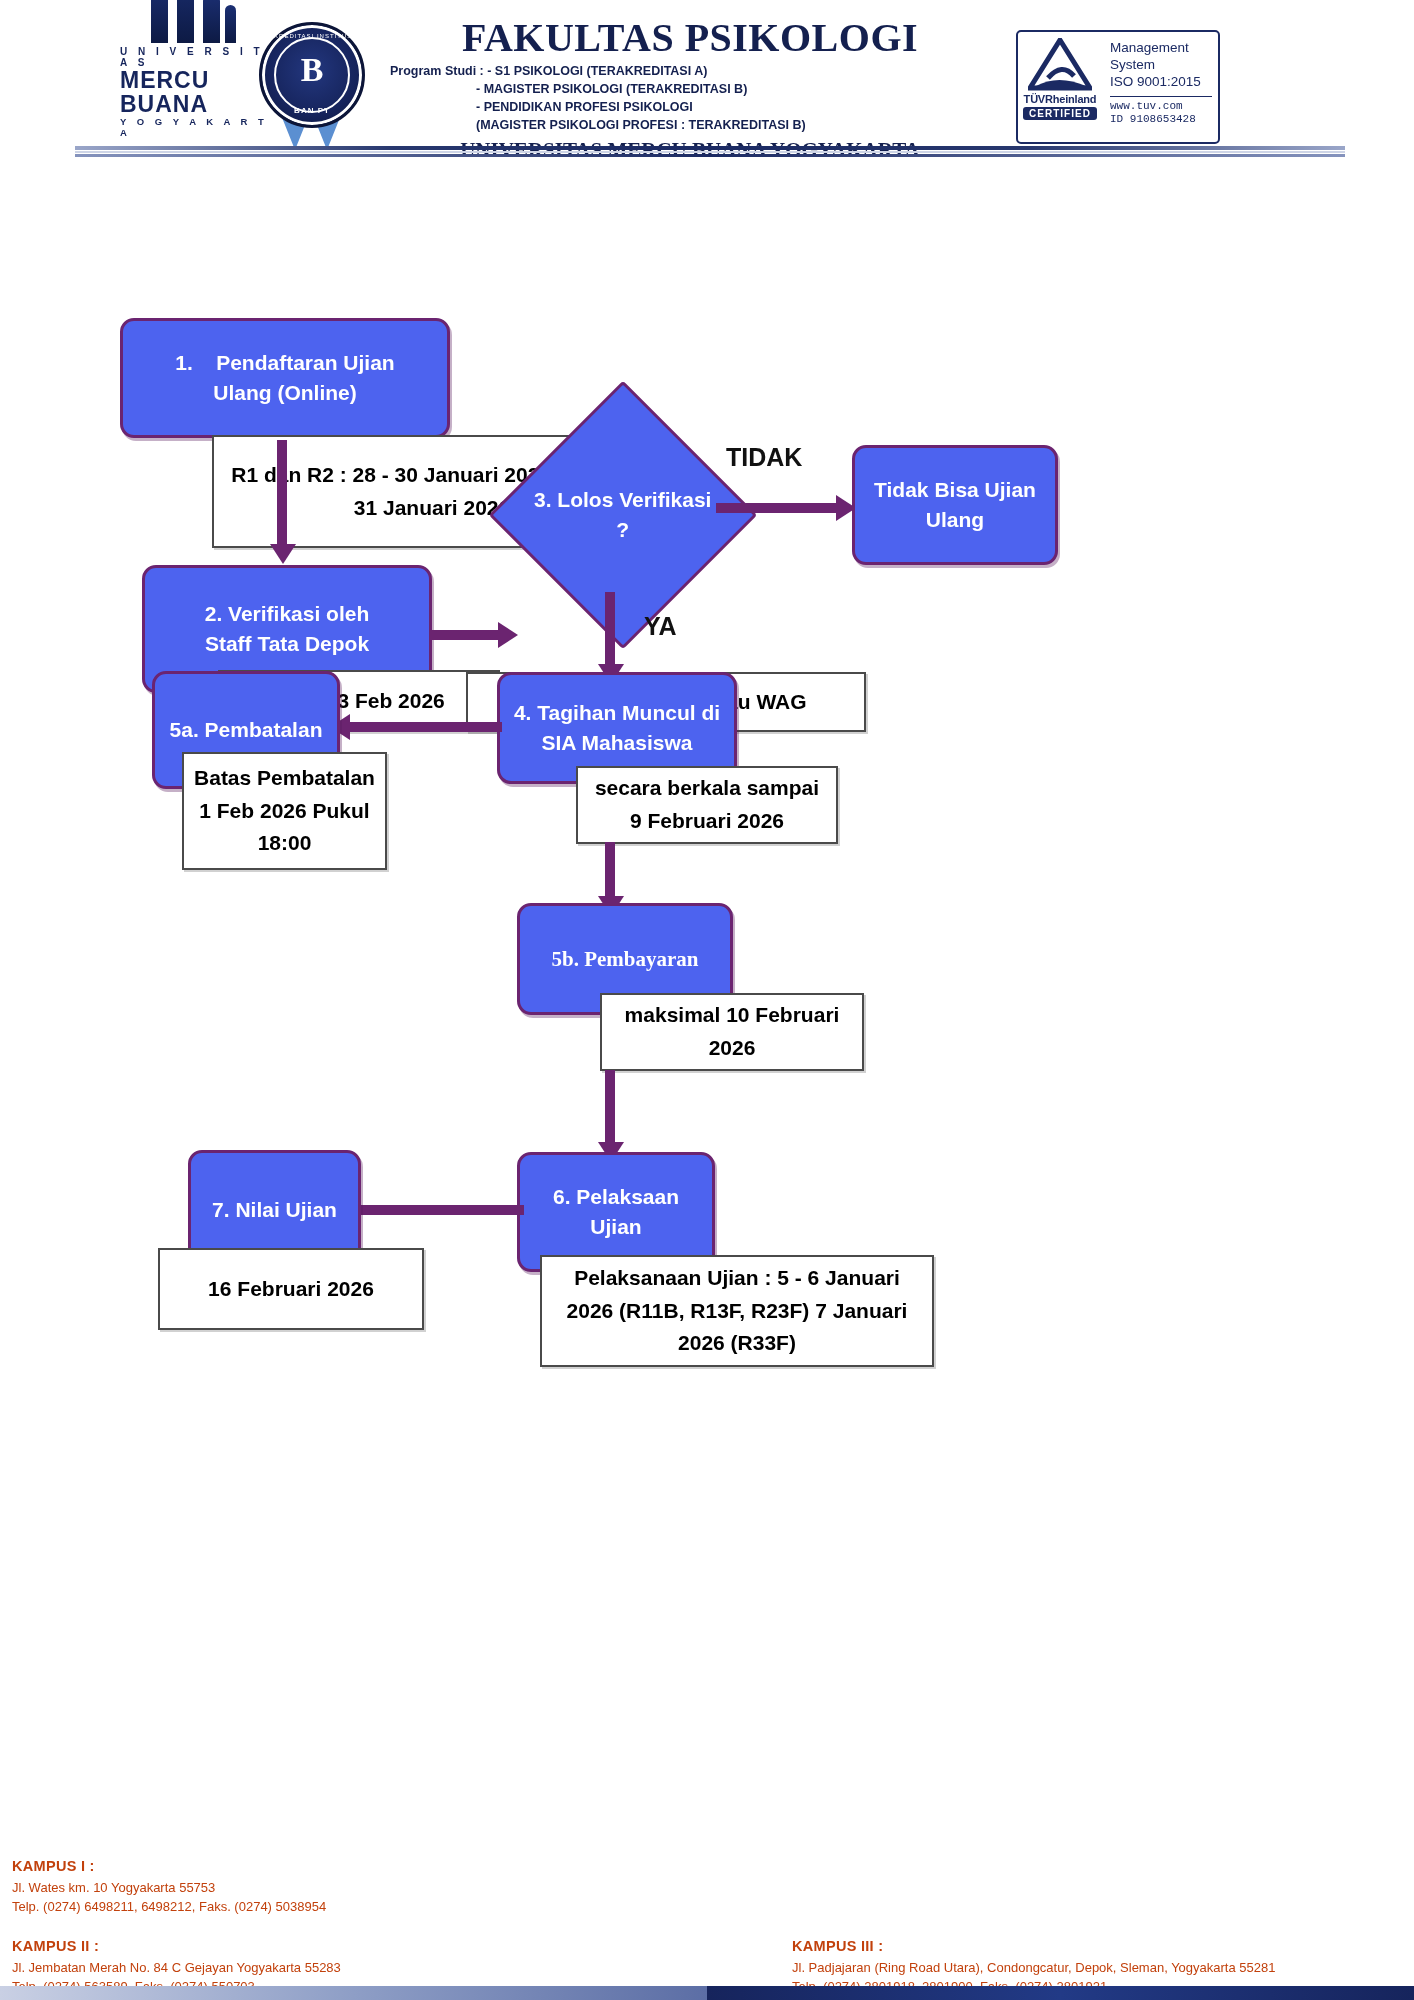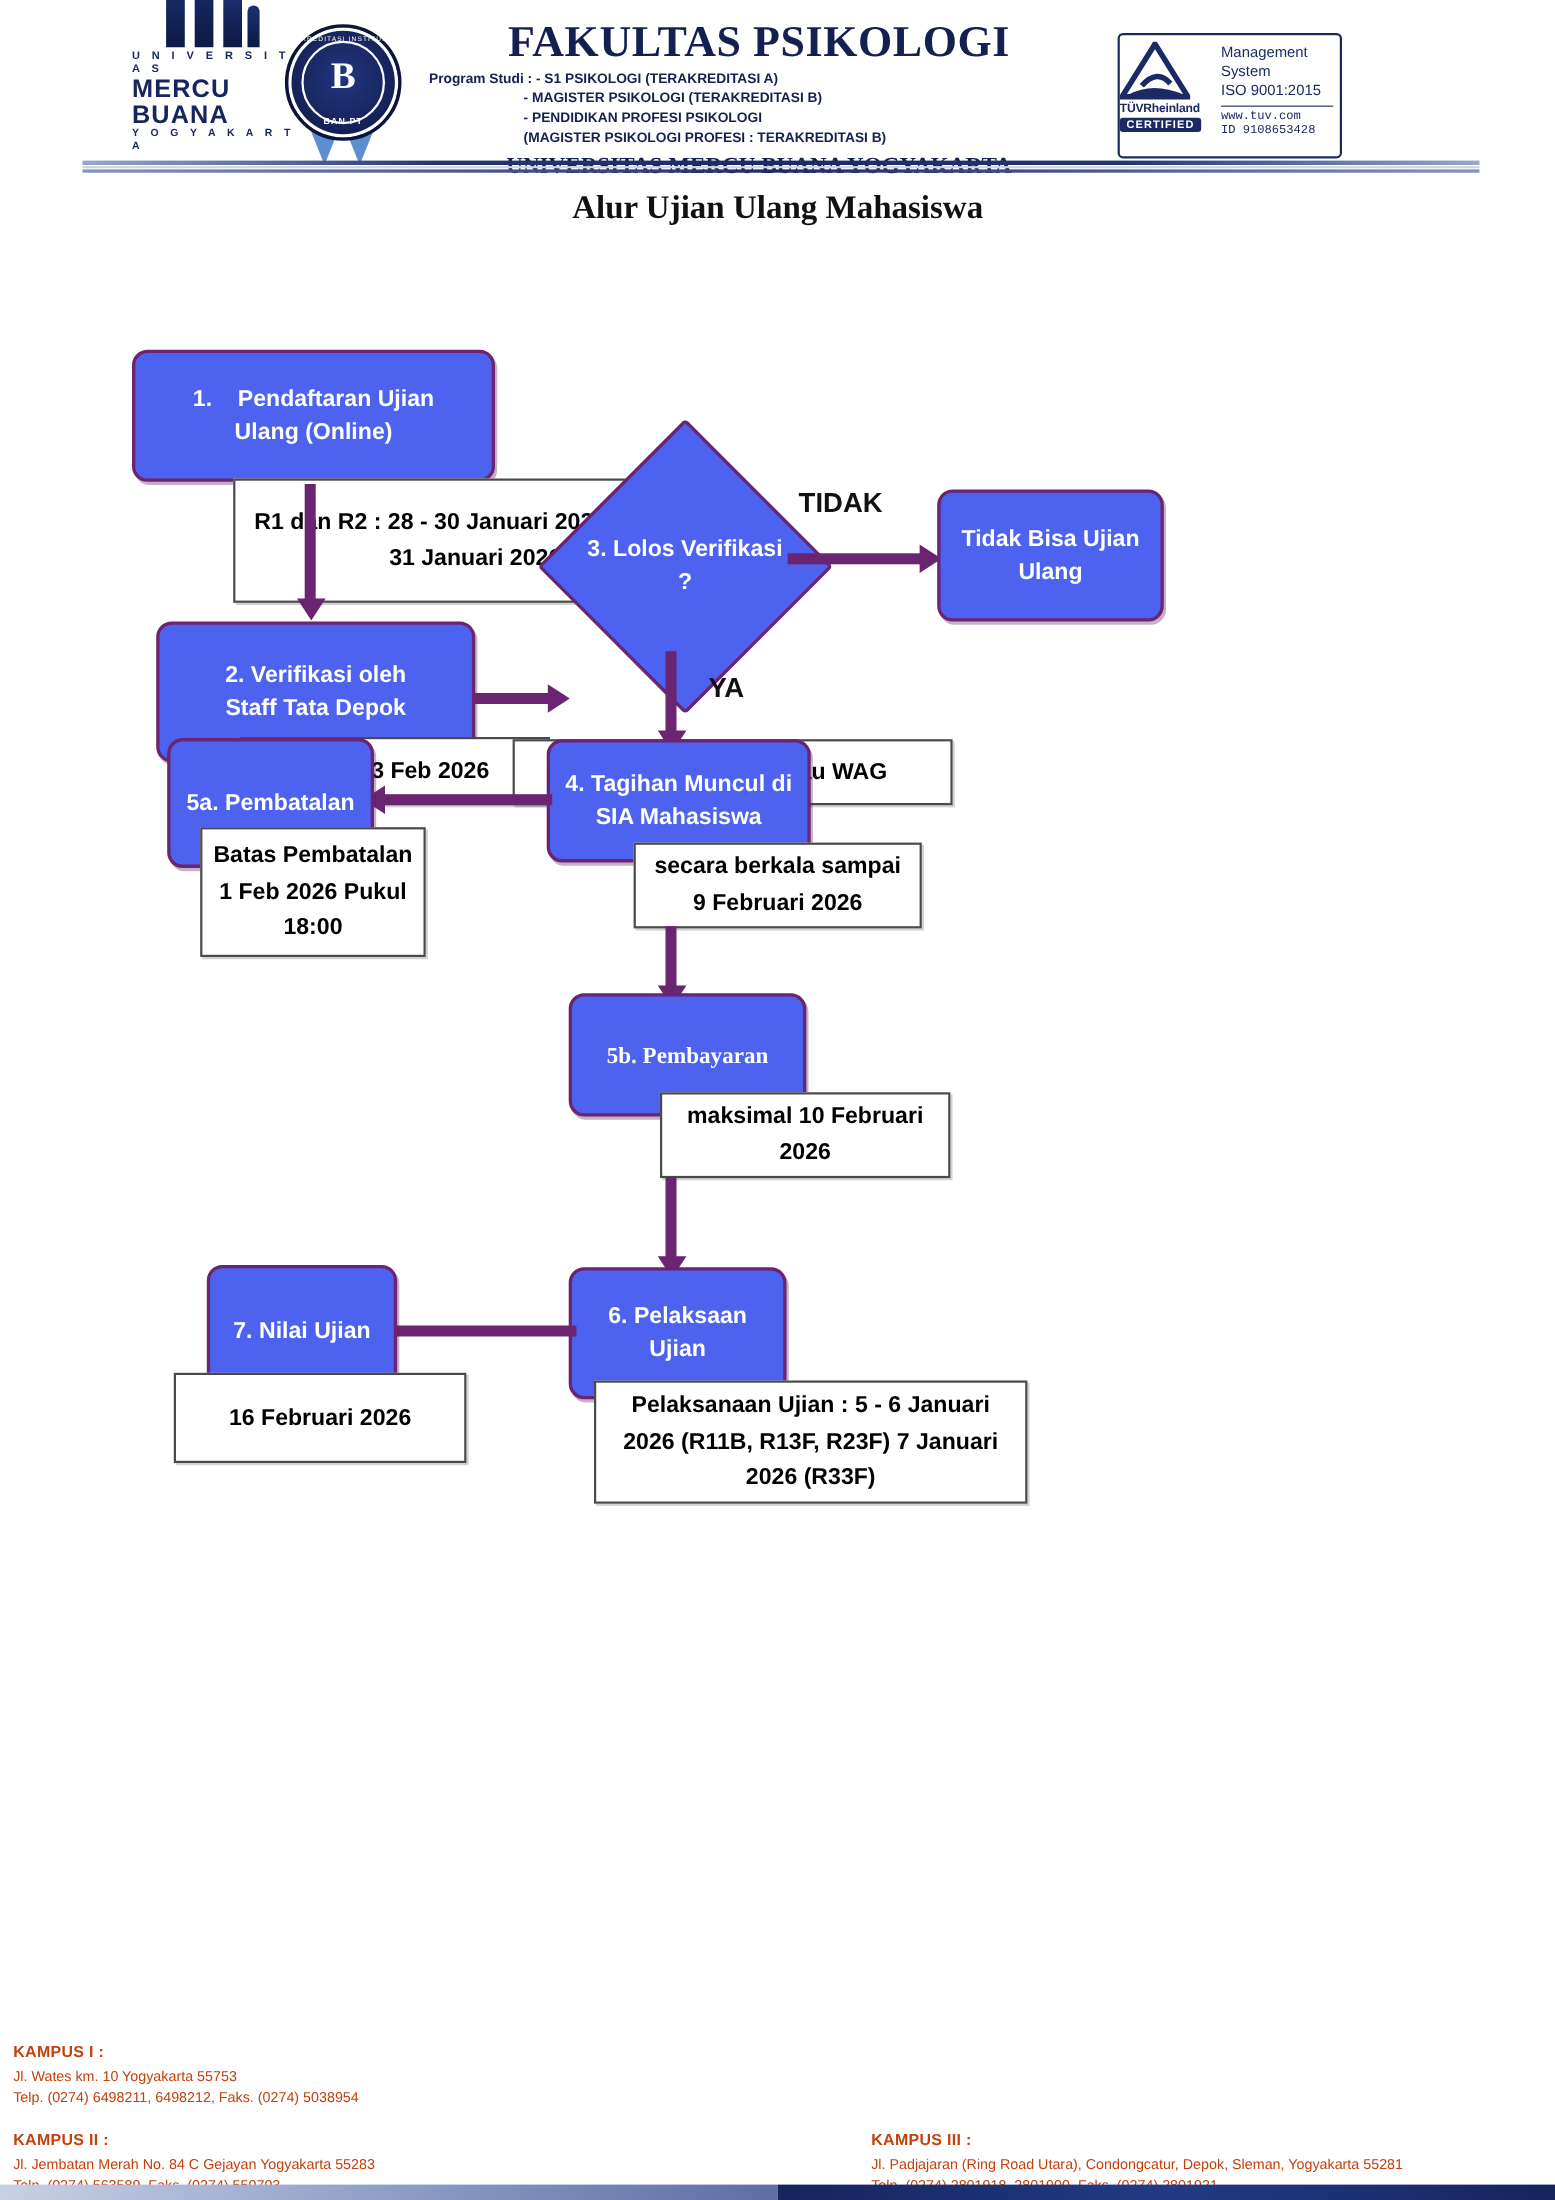--- a/index.html
+++ b/index.html
@@ -49,21 +49,21 @@
   .fak-prodi{font-size:12.5px; font-weight:bold; line-height:1.45; margin-top:4px;}
   .fak-prodi div{white-space:nowrap;}
   .fak-prodi .r1{text-align:left; padding-left:10px;}
   .fak-prodi .r2{text-align:left; padding-left:96px;}
   .fak-prodi .r3{text-align:left; padding-left:96px;}
   .fak-prodi .r4{text-align:left; padding-left:96px;}
   .fak-univ{font-family:"Liberation Serif", serif; font-weight:bold; font-size:21px; margin-top:3px;}
 
   .tuv{position:absolute; left:1016px; top:30px; width:200px; height:110px;
        border:2px solid #1b2a63; border-radius:5px; display:flex; background:#fff;}
-  .tuv-left{width:84px; position:relative; display:flex; flex-direction:column; align-items:flex-start;}
+  .tuv-left{width:84px; position:relative; display:flex; flex-direction:column; align-items:center;}
   .tuv-tri{margin-top:6px; width:64px; height:54px; position:relative;}
   .tuv-tri svg{position:absolute; left:0; top:0;}
   .tuv-rh{font-size:11px; font-weight:bold; color:#1b2a63; margin-top:1px; letter-spacing:-0.2px;}
   .tuv-cert{background:#1b2a63; color:#fff; font-size:10px; font-weight:bold; letter-spacing:1px;
             width:74px; text-align:center; border-radius:3px; margin-top:2px; padding:1px 0;}
   .tuv-right{flex:1; padding:8px 0 0 8px; color:#1b2a63;}
   .tuv-ms{font-size:13.5px; line-height:1.25; font-family:"Liberation Sans", sans-serif;}
   .tuv-div{border-top:1.5px solid #1b2a63; margin:5px 6px 3px 0;}
   .tuv-url{font-size:11px; line-height:1.2;font-family:Liberation Mono, monospace;}
 
@@ -177,21 +177,20 @@
       </div>
     </div>
 
     <div class="hr-stack">
       <div class="l1"></div>
         <div class="l2"></div>
         <div class="l3"></div>
     </div>
   </div>
 
-  <div class="chart-title">Alur Ujian Ulang Mahasiswa</div>
 
   <div class="node" style="left:120px; top:318px; width:330px; height:120px;">
     <span>
       <span class="num-row"><span>1.</span>
       &nbsp;&nbsp; <span>Pendaftaran Ujian</span></span>
       <span class="num-row">Ulang (Online)</span>
     </span>
   </div>
 
   <div class="note" style="left:212px; top:435px; width:440px; height:113px;">

